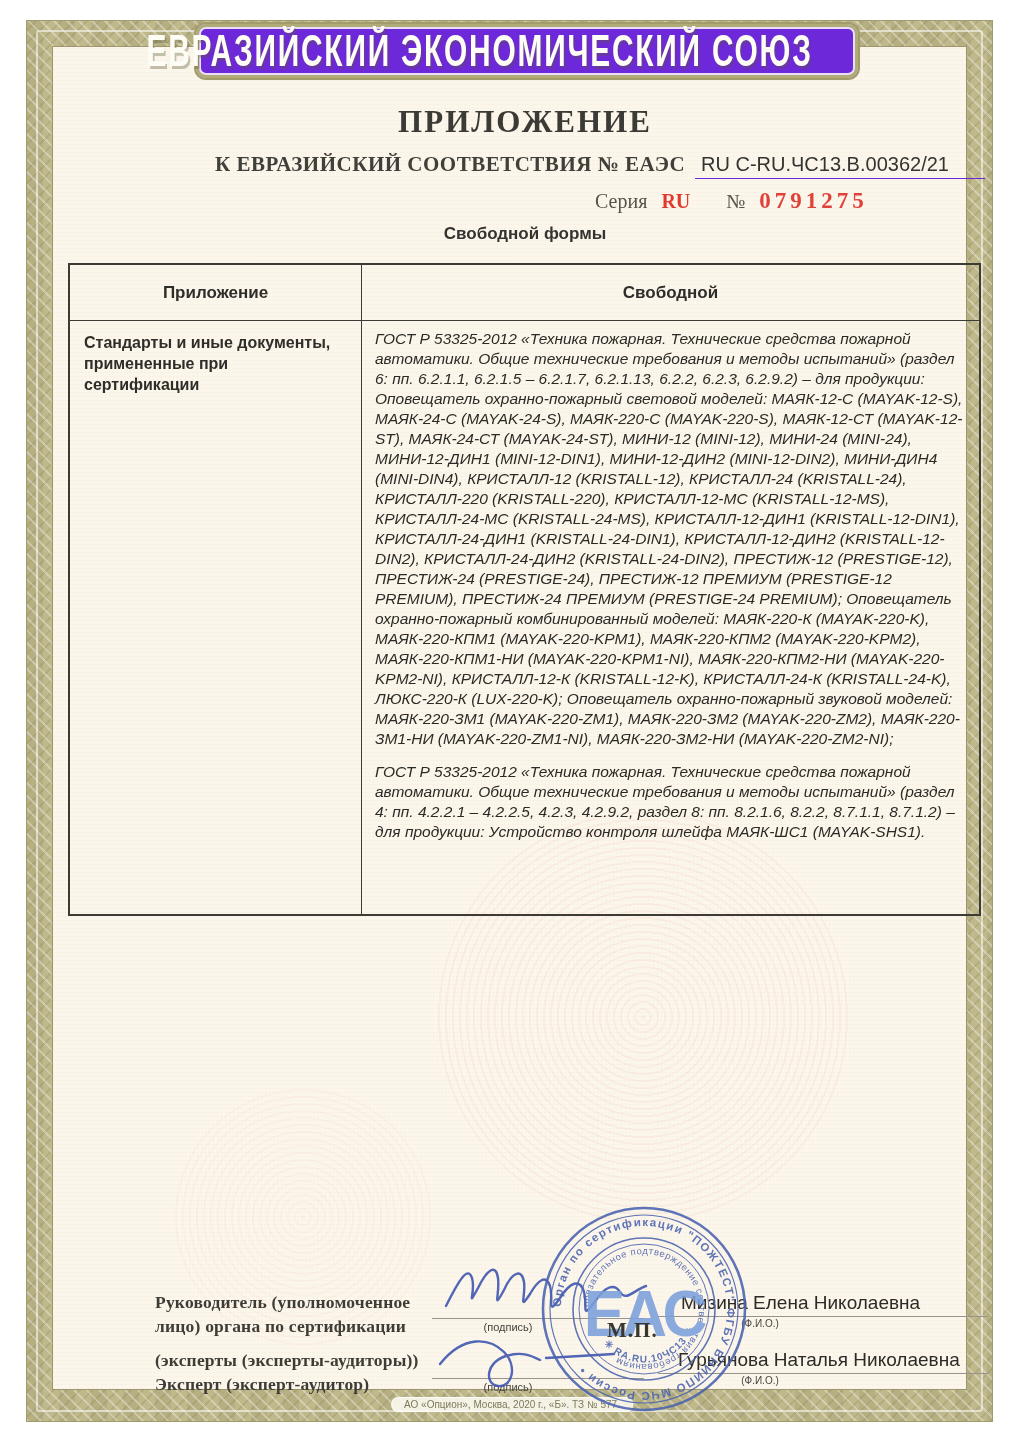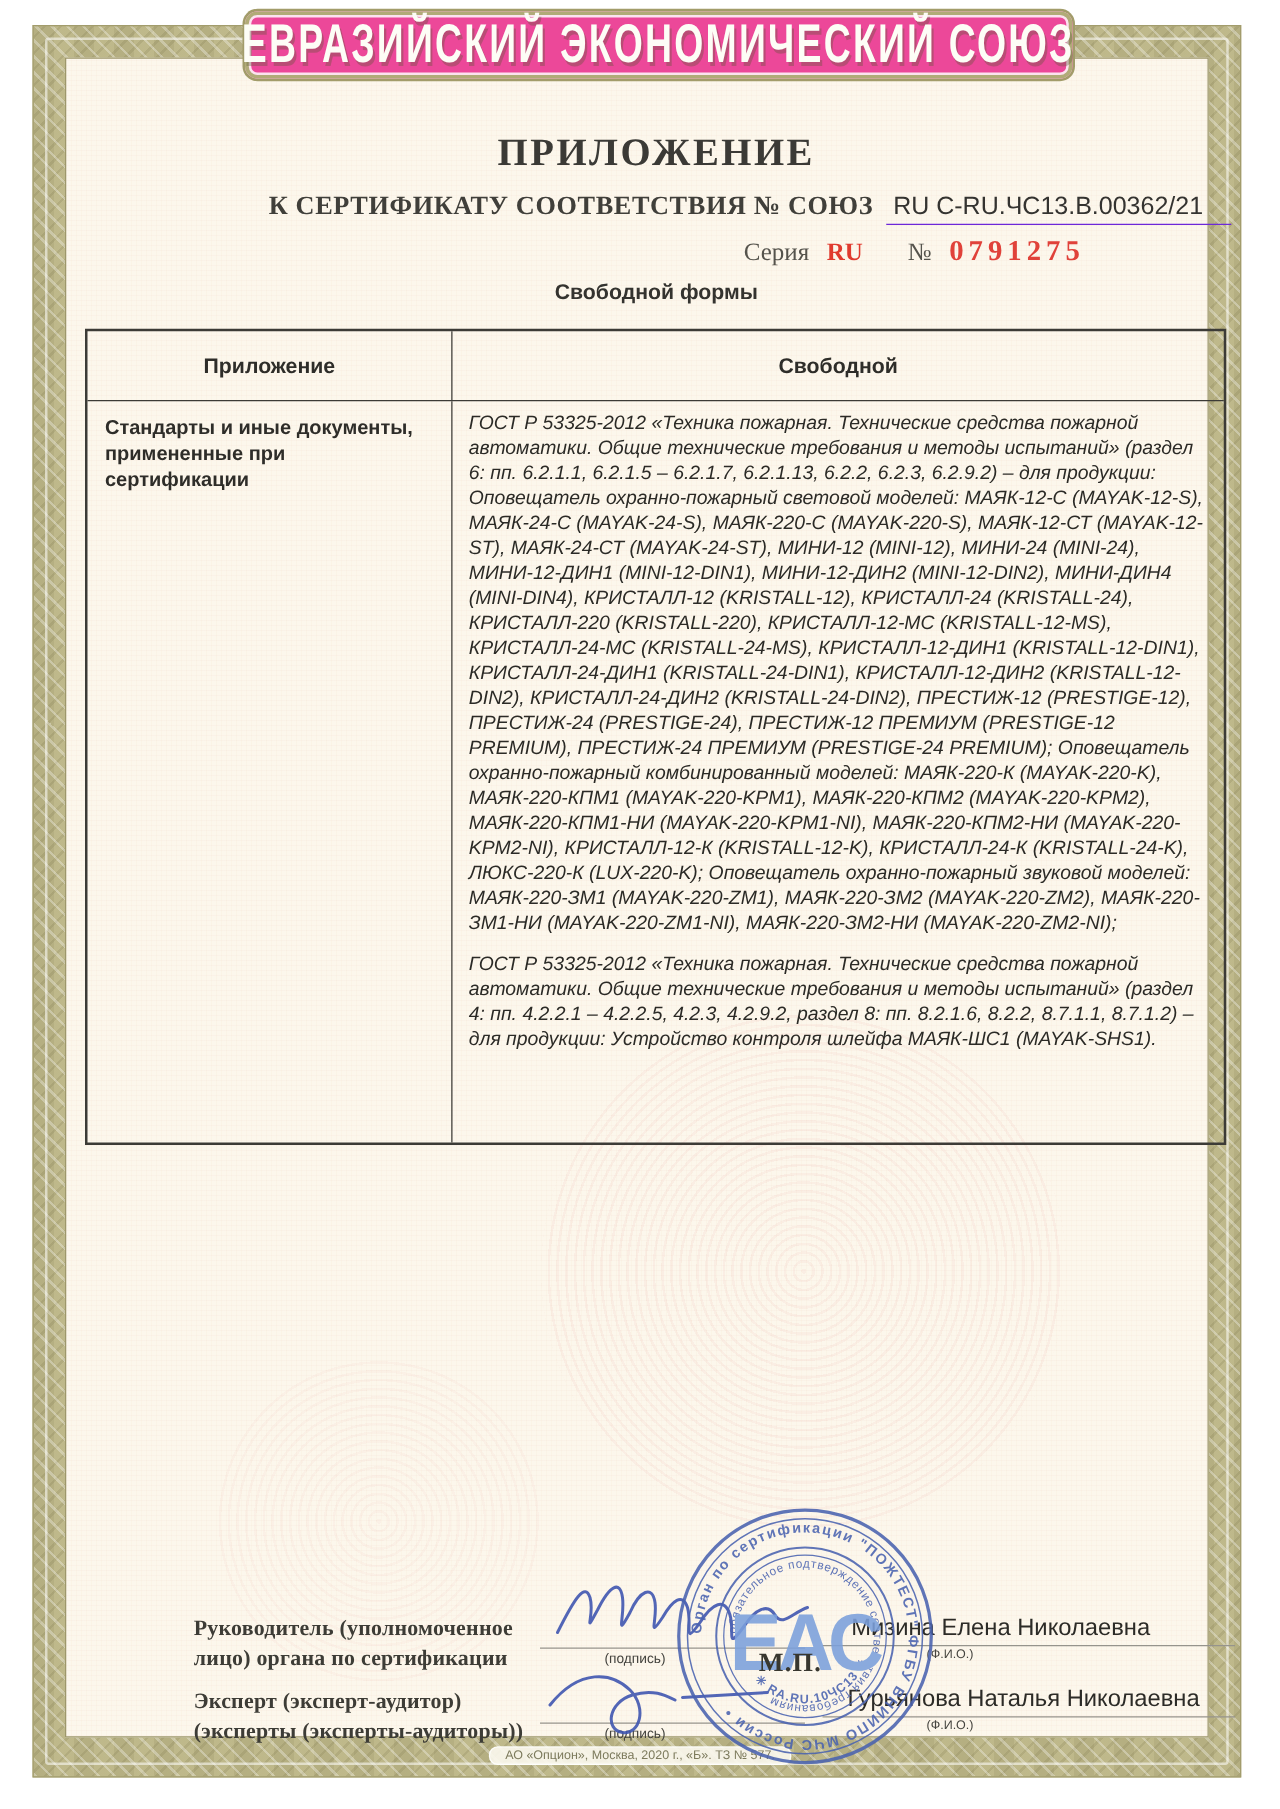--- a/index.html
+++ b/index.html
@@ -31,24 +31,24 @@
     border:1px solid #9d976b;
     box-sizing:border-box;
   }
   .rosette{position:absolute;border-radius:50%;pointer-events:none;
     background:repeating-radial-gradient(circle, rgba(225,120,120,.07) 0 2px, transparent 2px 7px);}
   .rosette.r1{left:380px;top:760px;width:420px;height:420px;}
   .rosette.r2{left:120px;top:1040px;width:260px;height:260px;opacity:.7;}
 
   
   .banner{
-    position:absolute;left:196px;top:9px;width:662px;height:54px;
-    background:#ec4899;border-radius:10px;
+    position:absolute;left:196px;top:24px;width:662px;height:54px;
+    background:#6d28d9;border-radius:10px;
     box-shadow:0 0 0 2px #a29c6a, inset 0 0 0 3px #b1ab78, inset 0 0 0 5px rgba(255,255,255,.85);
-    display:flex;align-items:center;justify-content:center;
+    display:flex;align-items:center;justify-content:flex-end;
   }
   .banner-text{
     color:#fdfdf6;font-weight:bold;font-size:34px;letter-spacing:2px;white-space:nowrap;
     transform:scale(.88,1.28);text-shadow:2px 2px 0 rgba(92,87,52,.35);
   }
 
   
   .title{
     position:absolute;left:0;top:104px;width:1050px;text-align:center;
     font-family:"Liberation Serif",serif;font-weight:bold;font-size:31px;
@@ -154,21 +154,21 @@
   <div class="rosette r2"></div>
 </div>
 
 <div class="banner">
   <div class="banner-text">ЕВРАЗИЙСКИЙ ЭКОНОМИЧЕСКИЙ СОЮЗ</div>
 </div>
 
 <div class="title">ПРИЛОЖЕНИЕ</div>
 
 <div class="subtitle-row">
-  <span class="subtitle-label">К СЕРТИФИКАТУ СООТВЕТСТВИЯ № СОЮЗ</span>
+  <span class="subtitle-label">К ЕВРАЗИЙСКИЙ СООТВЕТСТВИЯ № ЕАЭС</span>
   <span class="cert-number">RU C-RU.ЧС13.В.00362/21</span>
 </div>
 
 <div class="series-row">
   <span class="series-label">Серия</span>
   <span class="series-value">RU</span>
   <span class="number-sign">№</span>
   <span class="blank-number">0791275</span>
 </div>
 
@@ -186,22 +186,22 @@
       <p class="para">ГОСТ Р 53325-2012 «Техника пожарная. Технические средства пожарной автоматики. Общие технические требования и методы испытаний» (раздел 4: пп. 4.2.2.1 – 4.2.2.5, 4.2.3, 4.2.9.2, раздел 8: пп. 8.2.1.6, 8.2.2, 8.7.1.1, 8.7.1.2) – для продукции: Устройство контроля шлейфа МАЯК-ШС1 (MAYAK-SHS1).</p>
     </div>
   </div>
 </div>
 
 <div class="sign-label lbl-head">
   <div>Руководитель (уполномоченное</div>
   <div>лицо) органа по сертификации</div>
 </div>
 <div class="sign-label lbl-expert">
+  <div>(эксперты (эксперты-аудиторы))</div>
   <div>Эксперт (эксперт-аудитор)</div>
-  <div>(эксперты (эксперты-аудиторы))</div>
 </div>
 
 <div class="sig-line l1"></div>
 <div class="sig-line l2"></div>
 <div class="sig-caption c1">(подпись)</div>
 <div class="sig-caption c2">(подпись)</div>
 
 <svg class="signature-svg sig1" width="230" height="80" viewBox="0 0 230 80">
   <path d="M8,58 C22,30 30,18 34,30 C38,44 28,62 40,40 C50,20 58,16 60,30 C62,46 54,64 66,42 C74,24 84,20 86,34 C88,48 80,64 92,46 C100,32 108,26 112,38 C116,52 108,70 122,50 C132,34 142,30 146,44 C150,58 142,74 158,52 C166,40 176,34 182,44 C188,54 196,42 208,38" stroke="#3f55b0" stroke-width="2.4" fill="none" stroke-linecap="round" opacity="0.9"></path>
 </svg>

